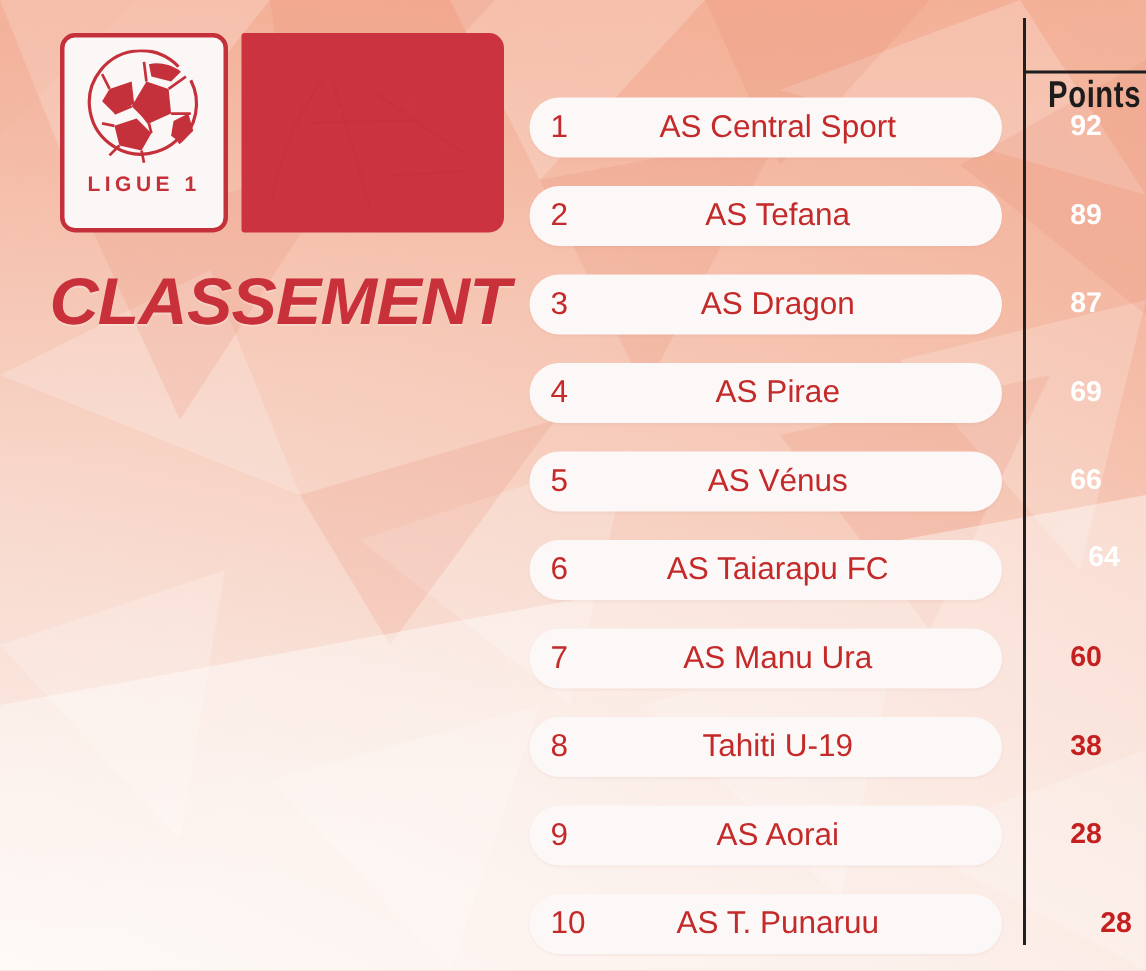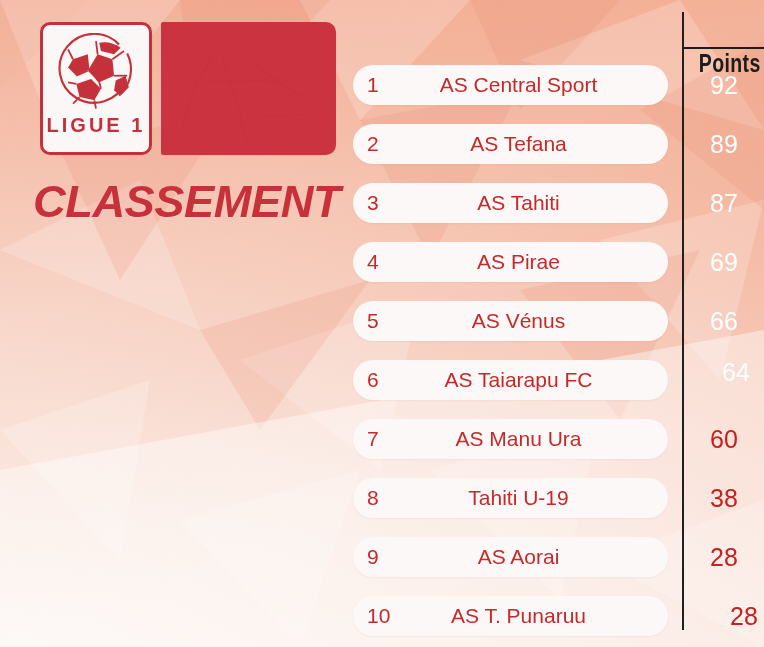--- a/index.html
+++ b/index.html
@@ -21,21 +21,21 @@
   
   .brand{position:absolute;left:40px;top:22px;display:flex;align-items:stretch;}
   .logo-badge{
     width:112px;height:133px;background:#fbf7f6;
     border:3px solid #c5313b;border-radius:10px;
     box-sizing:border-box;display:flex;flex-direction:column;
     align-items:center;justify-content:flex-start;padding-top:8px;
   }
   .ball{width:84px;height:78px;}
   .ligue1{
-    font-size:20px;font-weight:700;letter-spacing:3px;color:#c5313b;
+    font-size:14px;font-weight:700;letter-spacing:3px;color:#c5313b;
     margin-top:3px;font-family:"Liberation Sans", sans-serif;
   }
   .banner{
     width:175px;height:133px;margin-left:9px;
     background:#cb3340;border-radius:2px 10px 10px 2px;
     position:relative;overflow:hidden;
   }
   .banner .smear{position:absolute;inset:0;opacity:.12;}
 
   .classement{
@@ -81,21 +81,21 @@
     font-size:21px;color:#c42a2a;font-weight:400;
   }
   .row .team{
     width:100%;text-align:center;
     font-size:21px;color:#c42a2a;font-weight:400;
     padding-left:16px;box-sizing:border-box;
   }
   .pts{
     position:absolute;left:684px;width:80px;height:40px;
     display:flex;align-items:center;justify-content:center;
-    font-size:25px;font-weight:400;
+    font-size:19px;font-weight:700;
   }
   .pts.white{color:#ffffff;}
   .pts.red{color:#c42020;}
 </style>
 </head>
 <body>
 
 <div id="stage">
 
   <div class="poly">
@@ -194,21 +194,21 @@
       <div class="row">
         <span class="rank">1</span>
         <span class="team">AS Central Sport</span>
       </div>
       <div class="row">
         <span class="rank">2</span>
         <span class="team">AS Tefana</span>
       </div>
       <div class="row">
         <span class="rank">3</span>
-        <span class="team">AS Tahiti</span>
+        <span class="team">AS Dragon</span>
       </div>
       <div class="row">
         <span class="rank">4</span>
         <span class="team">AS Pirae</span>
       </div>
       <div class="row">
         <span class="rank">5</span>
         <span class="team">AS Vénus</span>
       </div>
       <div class="row">

